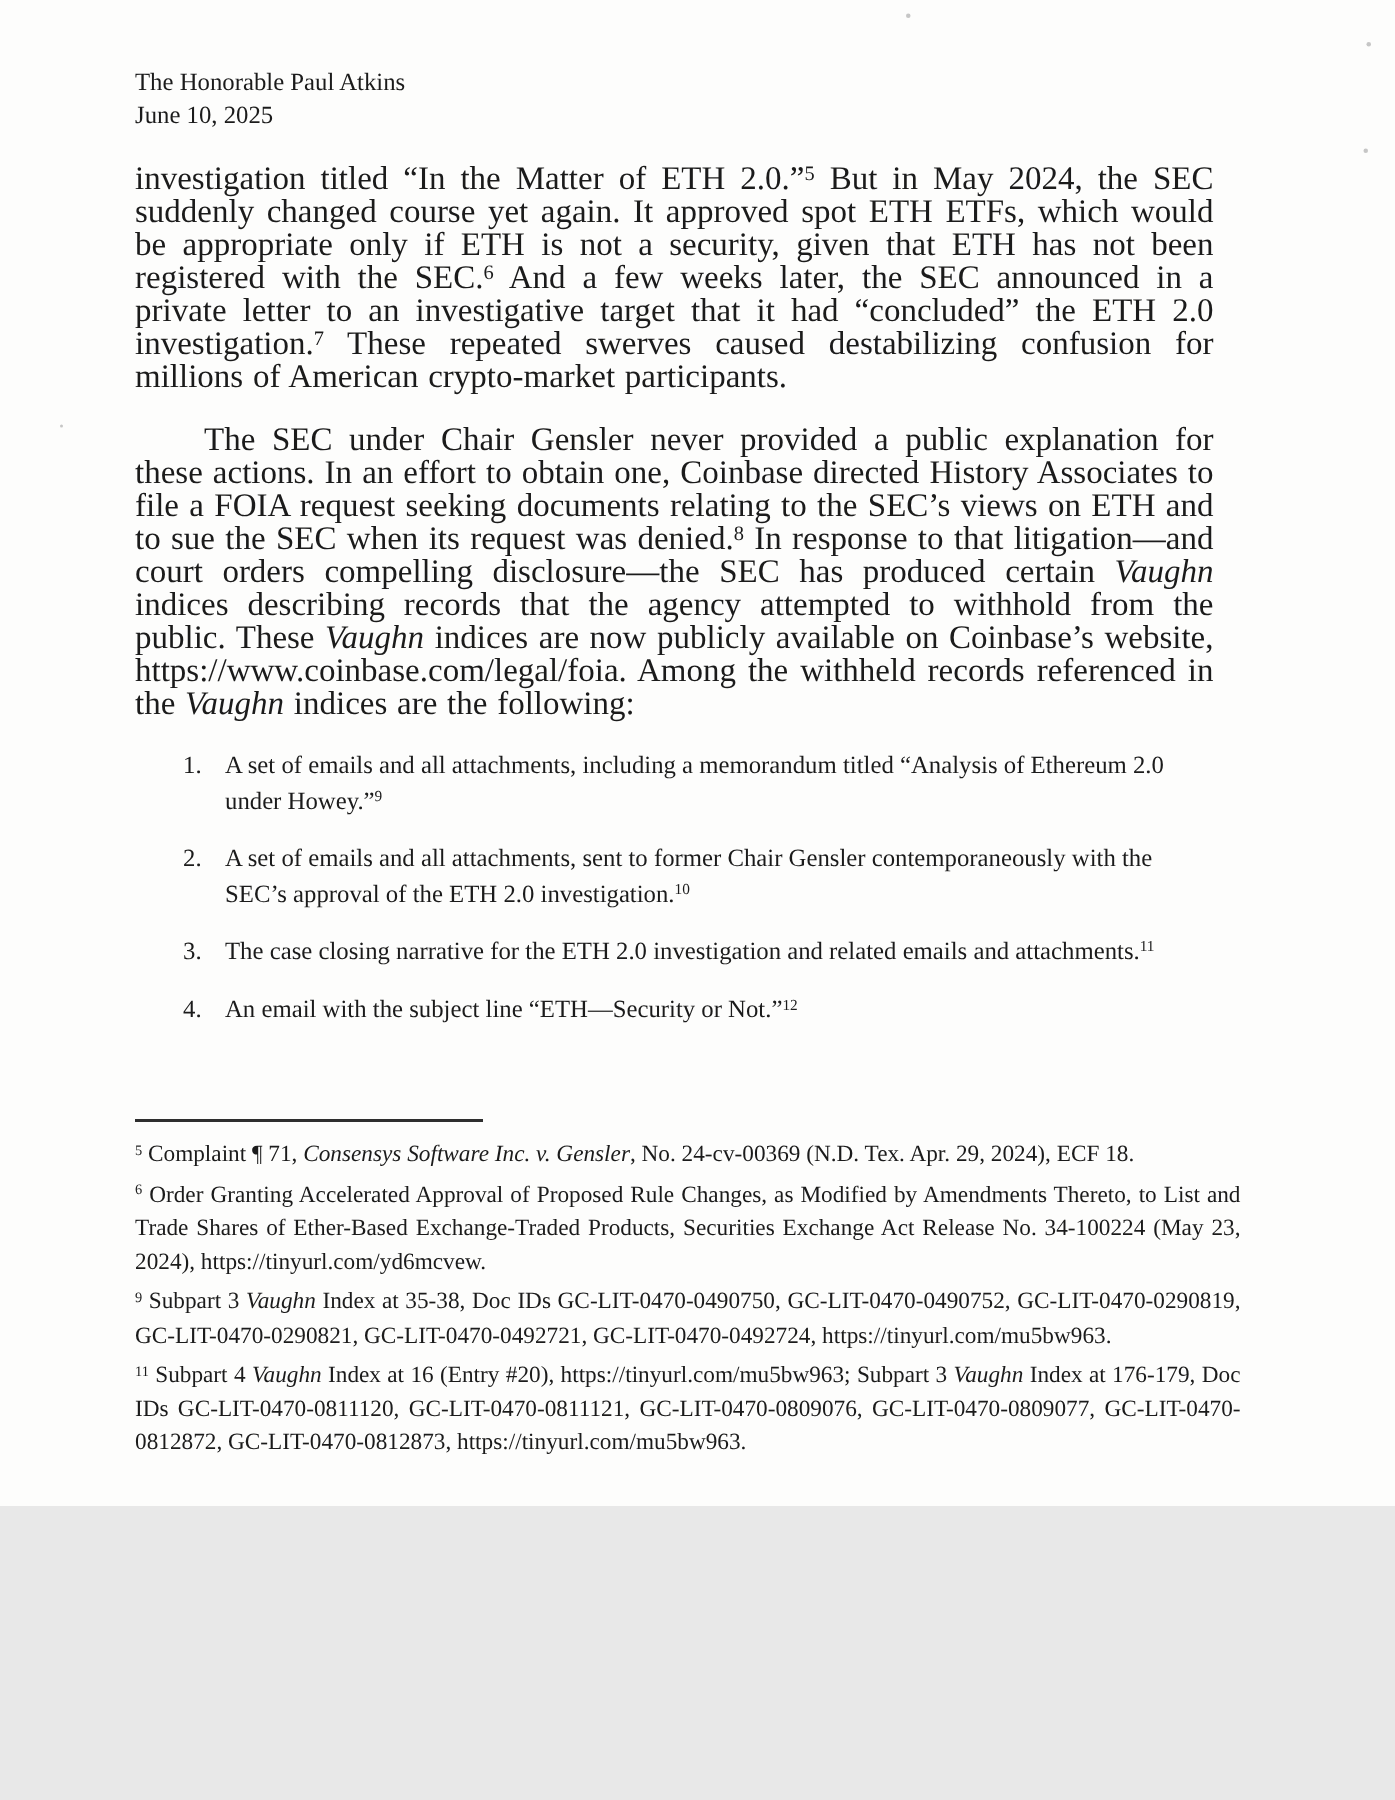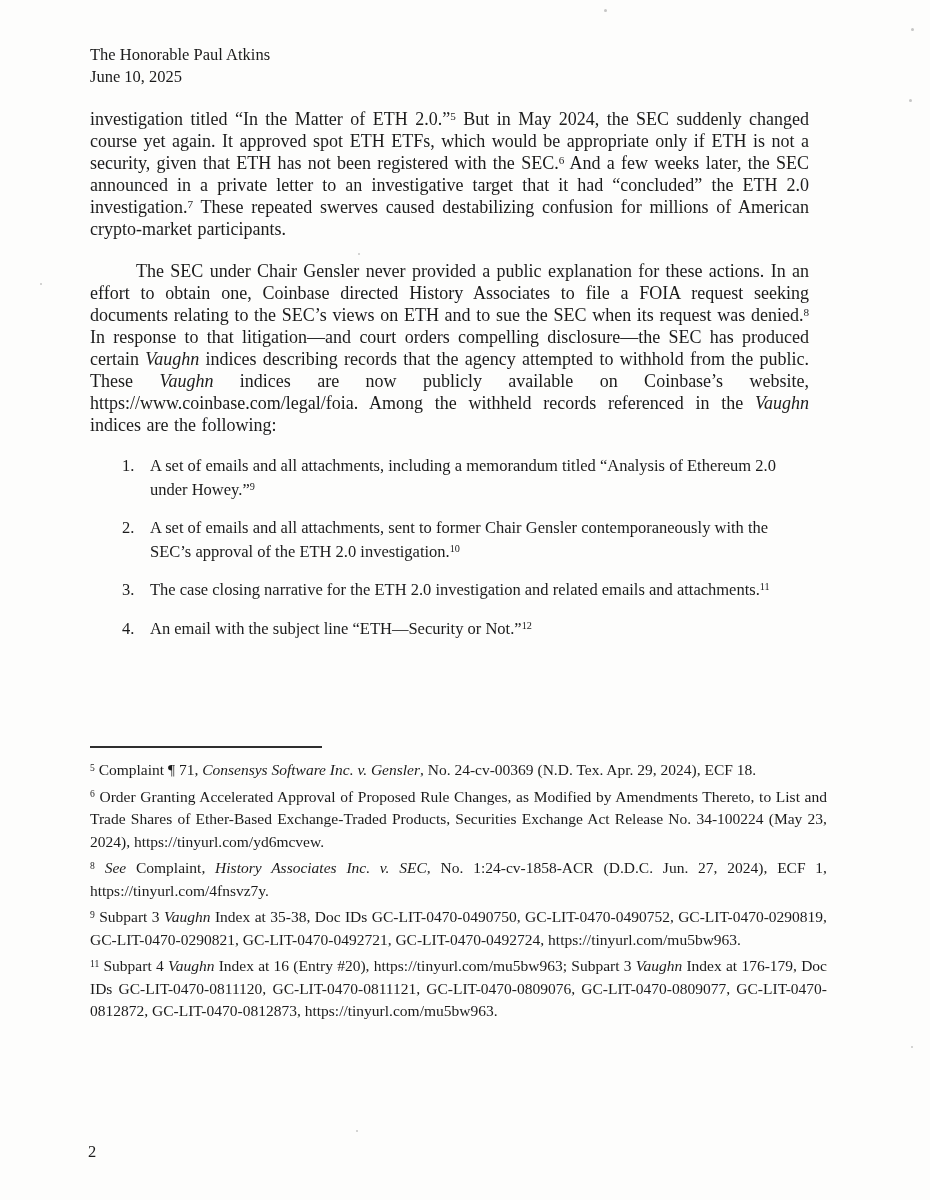--- a/index.html
+++ b/index.html
@@ -1,32 +1,32 @@
 <!DOCTYPE html>
 <html><head>
 <meta charset="utf-8">
 <style>
   html,body { margin:0; padding:0; background:#e8e8e8; }
   .page {
     position:relative;
-    width:930px; height:1200px;
+    width:930px; height:1004px;
     background:#fdfdfc;
     font-family:"Liberation Serif","DejaVu Serif",serif;
     color:#1b1b1b;
     overflow:hidden;
     margin:0 auto;
   }
   .content {
     position:absolute;
     left:90px; top:44px;
     width:737px;
   }
   .hdr { font-size:16.5px; line-height:22px; }
   .para {
-    font-size:18px; line-height:22px;
+    font-size:22px; line-height:22px;
     text-align:justify;
     margin:20px 18px 0 0;
     word-spacing:1px;
   }
   .para.indent { text-indent:46px; }
   .list { margin:18px 0 0 0; padding:0; list-style:none; }
   .list-item {
     display:flex;
     font-size:16.5px; line-height:23.5px;
     margin:0 0 15px 0;
@@ -103,21 +103,20 @@
         <span class="li-text"><span>An email with the subject line “ETH—Security or Not.”</span><sup>12</sup></span>
       </li>
     </ol>
 
   </div>
 
   <div class="footnotes">
     <div class="fn-rule"></div>
     <p class="fn"><sup>5</sup><span> Complaint ¶ 71, </span><i>Consensys Software Inc. v. Gensler</i><span>, No. 24-cv-00369 (N.D. Tex. Apr. 29, 2024), ECF 18.</span></p>
     <p class="fn"><sup>6</sup><span> Order Granting Accelerated Approval of Proposed Rule Changes, as Modified by Amendments Thereto, to List and Trade Shares of Ether-Based Exchange-Traded Products, Securities Exchange Act Release No. 34-100224 (May 23, 2024), https://tinyurl.com/yd6mcvew.</span></p>
-    <p class="fn"><sup>8</sup><span> </span><i>See</i><span> Complaint, </span><i>History Associates Inc. v. SEC</i><span>, No. 1:24-cv-1858-ACR (D.D.C. Jun. 27, 2024), ECF 1, https://tinyurl.com/4fnsvz7y.</span></p>
     <p class="fn"><sup>9</sup><span> Subpart 3 </span><i>Vaughn</i><span> Index at 35-38, Doc IDs GC-LIT-0470-0490750, GC-LIT-0470-0490752, GC-LIT-0470-0290819, GC-LIT-0470-0290821, GC-LIT-0470-0492721, GC-LIT-0470-0492724, https://tinyurl.com/mu5bw963.</span></p>
     <p class="fn"><sup>11</sup><span> Subpart 4 </span><i>Vaughn</i><span> Index at 16 (Entry #20), https://tinyurl.com/mu5bw963; Subpart 3 </span><i>Vaughn</i><span> Index at 176-179, Doc IDs GC-LIT-0470-0811120, GC-LIT-0470-0811121, GC-LIT-0470-0809076, GC-LIT-0470-0809077, GC-LIT-0470-0812872, GC-LIT-0470-0812873, https://tinyurl.com/mu5bw963.</span></p>
   </div>
 
   <div class="page-number">2</div>
 
   <div class="speck" style="left:604px; top:9px;  width:3px; height:3px;"></div>
   <div class="speck" style="left:911px; top:28px; width:3px; height:3px;"></div>
   <div class="speck" style="left:909px; top:99px; width:3px; height:3px;"></div>
   <div class="speck" style="left:40px;  top:283px; width:2px; height:2px;"></div>

